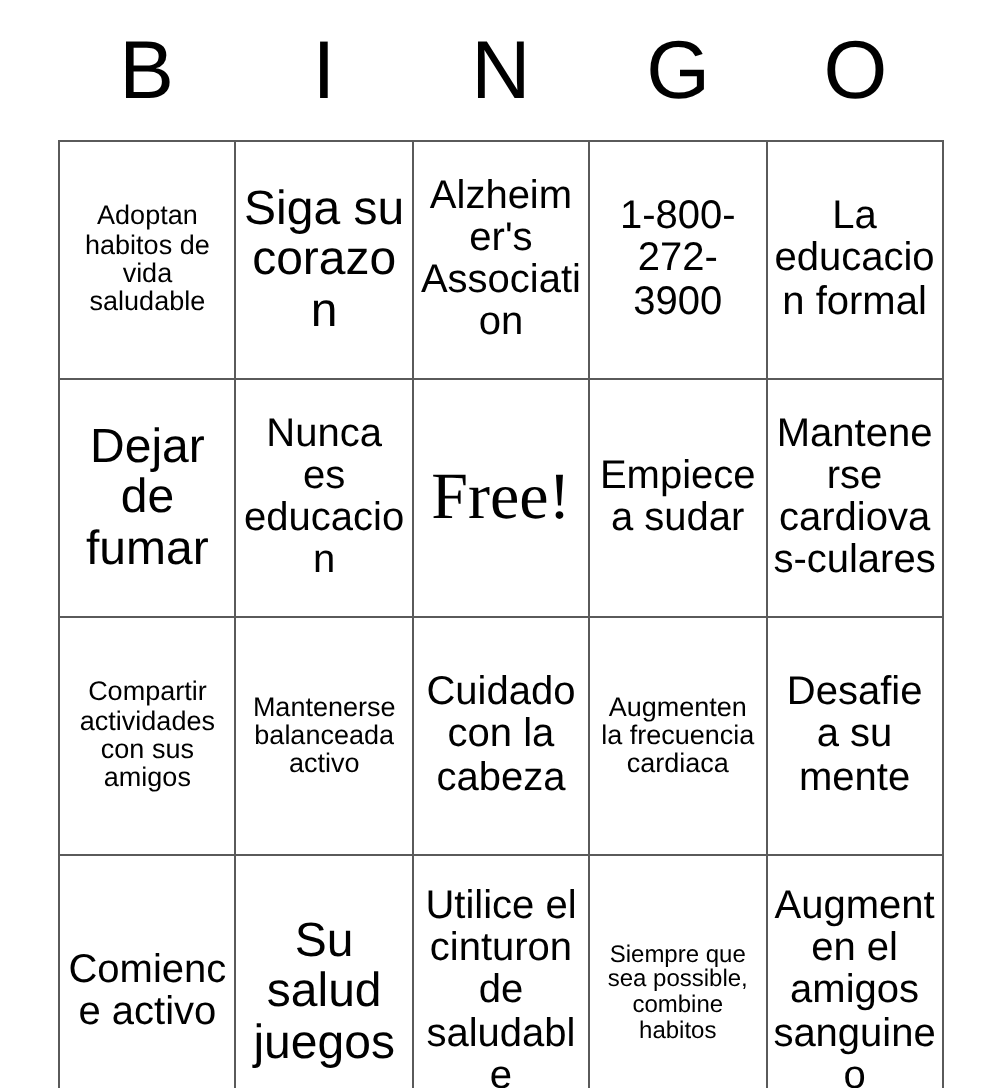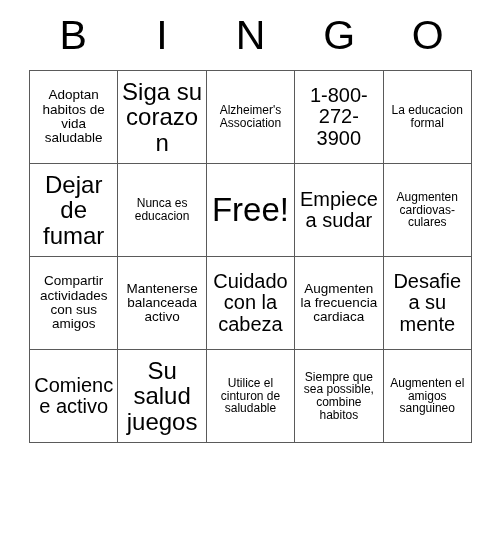--- a/index.html
+++ b/index.html
@@ -38,36 +38,36 @@
   }
   #bingo-grid {
     width: 443px;
     border-collapse: collapse;
     table-layout: fixed;
   }
   #bingo-grid td {
     border: 1px solid #5a5a5a;
     width: 20%;
     height: 88px;
-    padding: 2px 3px;
+    padding: 15px 3px;
     text-align: center;
     vertical-align: middle;
     line-height: 1.06;
     color: #000000;
     overflow: hidden;
     word-wrap: break-word;
   }
   
   .t-xs { font-size: 12px; }
   .t-sm { font-size: 13.5px; }
-  .t-md { font-size: 12px; }
+  .t-md { font-size: 20px; }
   .t-lg { font-size: 20px; }
   .t-xl { font-size: 24px; }
   .t-xxl { font-size: 20px; }
-  .t-free { font-size: 33px; }
+  .t-free { font-size: 33px; font-family: Liberation Serif, serif; }
 </style>
 </head>
 <body>
 
 <div id="bingo-card">
 
   <div id="bingo-header">
     <div class="header-letter">B</div>
     <div class="header-letter">I</div>
     <div class="header-letter">N</div>
@@ -82,21 +82,21 @@
         <td class="t-xl">Siga su corazon</td>
         <td class="t-md">Alzheimer's Association</td>
         <td class="t-xxl">1-800-272-3900</td>
         <td class="t-md">La educacion formal</td>
       </tr>
       <tr>
         <td class="t-xl">Dejar de fumar</td>
         <td class="t-md">Nunca es educacion</td>
         <td class="t-free">Free!</td>
         <td class="t-lg">Empiece a sudar</td>
-        <td class="t-md">Augmenten cardiovas-culares</td>
+        <td class="t-md">Mantenerse cardiovas-culares</td>
       </tr>
       <tr>
         <td class="t-sm">Compartir actividades con sus amigos</td>
         <td class="t-sm">Mantenerse balanceada activo</td>
         <td class="t-lg">Cuidado con la cabeza</td>
         <td class="t-sm">Augmenten la frecuencia cardiaca</td>
         <td class="t-lg">Desafie a su mente</td>
       </tr>
       <tr>
         <td class="t-lg">Comience activo</td>

